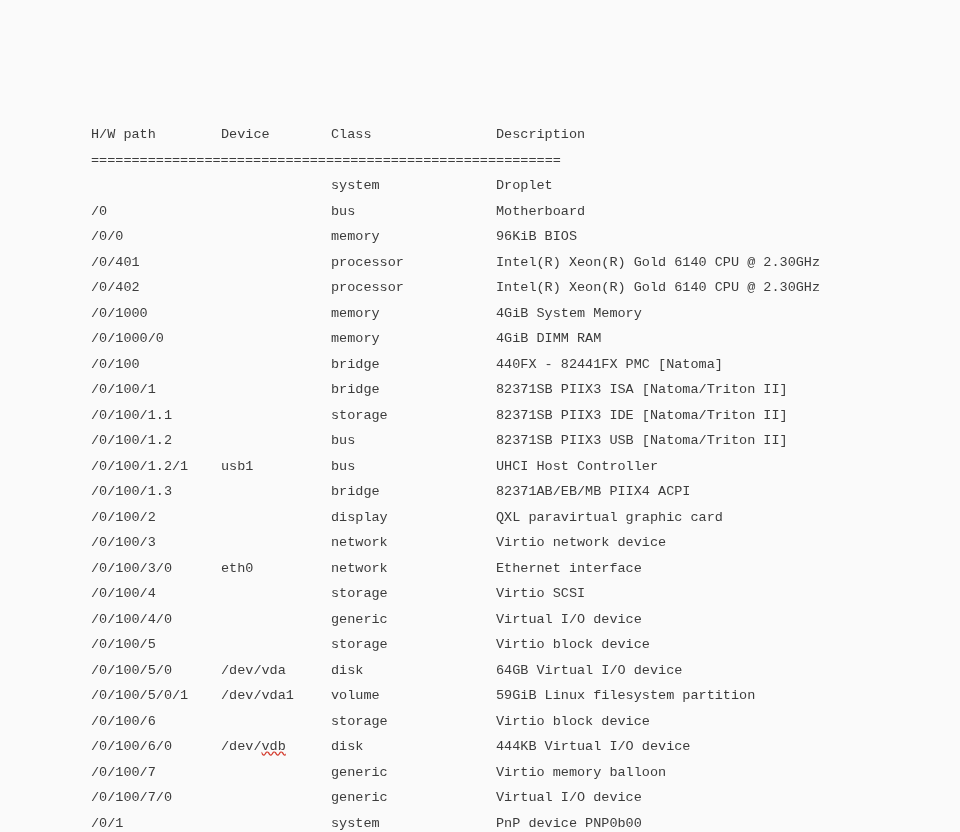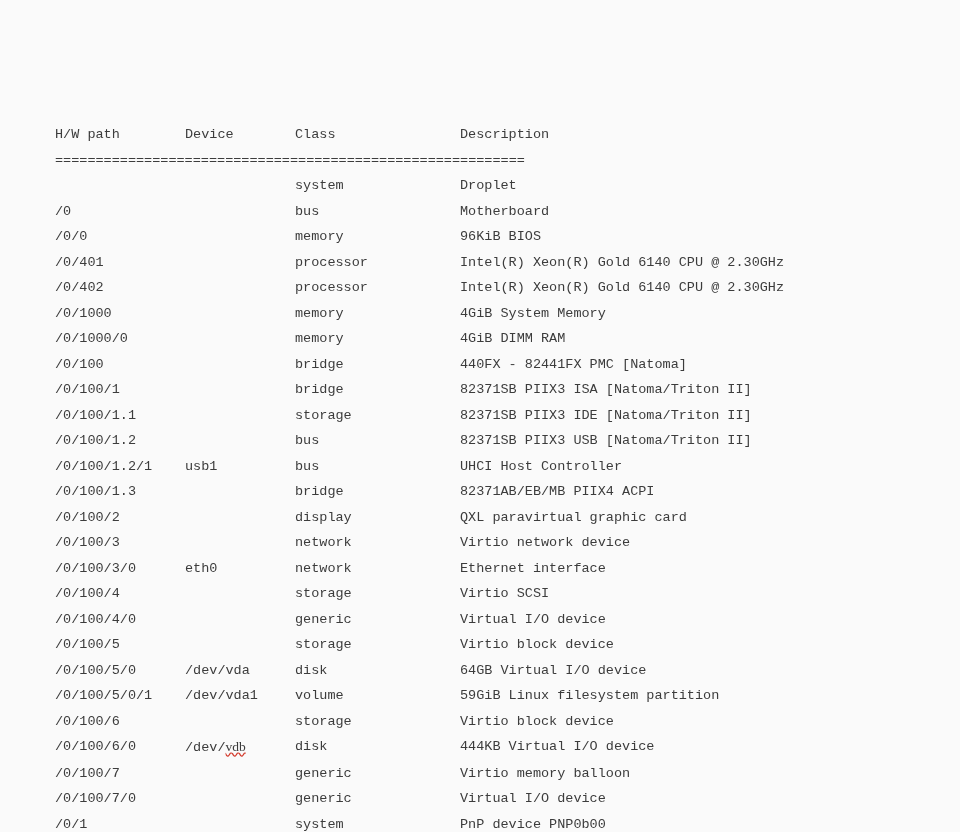--- a/index.html
+++ b/index.html
@@ -5,31 +5,30 @@
     body {
       margin: 0;
       padding: 20px 55px;
       font-family: "Courier New", Courier, monospace;
       font-size: 13.5px;
       line-height: 25.5px;
       background: #fafafa;
       color: #3c3c3c;
       white-space: pre;
     }
-    .row { display: flex; }
+    .row { display: flex; margin-left: 36px; }
     .c-path  { width: 130px; flex:0 0 130px; }
     .c-dev   { width: 110px; flex:0 0 110px; }
     .c-class { width: 165px; flex:0 0 165px; }
     .c-desc  { flex: 1; }
     .b { font-weight: 400; }
     .sep { letter-spacing: 0; }
     .squiggle {
       text-decoration: underline wavy #d33a2c;
       text-decoration-skip-ink: none;
-      font-family: Liberation Serif, serif;
     }
   </style>
 </head>
 <body>
 
 
 
 <div id="listing"><div class="row"><span class="c-path">H/W path</span><span class="c-dev">Device</span><span class="c-class">Class</span><span class="c-desc">Description</span></div><div class="row sep">==========================================================</div><div class="row"><span class="c-path"></span><span class="c-dev"></span><span class="c-class">system</span><span class="c-desc">Droplet</span></div><div class="row"><span class="c-path">/0</span><span class="c-dev"></span><span class="c-class">bus</span><span class="c-desc">Motherboard</span></div><div class="row"><span class="c-path">/0/0</span><span class="c-dev"></span><span class="c-class">memory</span><span class="c-desc">96KiB BIOS</span></div><div class="row"><span class="c-path b">/0/401</span><span class="c-dev b"></span><span class="c-class b">processor</span><span class="c-desc b">Intel(R) Xeon(R) Gold 6140 CPU @ 2.30GHz</span></div><div class="row"><span class="c-path b">/0/402</span><span class="c-dev b"></span><span class="c-class b">processor</span><span class="c-desc b">Intel(R) Xeon(R) Gold 6140 CPU @ 2.30GHz</span></div><div class="row"><span class="c-path b">/0/1000</span><span class="c-dev b"></span><span class="c-class b">memory</span><span class="c-desc b">4GiB System Memory</span></div><div class="row"><span class="c-path">/0/1000/0</span><span class="c-dev"></span><span class="c-class">memory</span><span class="c-desc">4GiB DIMM RAM</span></div><div class="row"><span class="c-path">/0/100</span><span class="c-dev"></span><span class="c-class">bridge</span><span class="c-desc">440FX - 82441FX PMC [Natoma]</span></div><div class="row"><span class="c-path">/0/100/1</span><span class="c-dev"></span><span class="c-class">bridge</span><span class="c-desc">82371SB PIIX3 ISA [Natoma/Triton II]</span></div><div class="row"><span class="c-path">/0/100/1.1</span><span class="c-dev"></span><span class="c-class">storage</span><span class="c-desc">82371SB PIIX3 IDE [Natoma/Triton II]</span></div><div class="row"><span class="c-path">/0/100/1.2</span><span class="c-dev"></span><span class="c-class">bus</span><span class="c-desc">82371SB PIIX3 USB [Natoma/Triton II]</span></div><div class="row"><span class="c-path">/0/100/1.2/1</span><span class="c-dev">usb1</span><span class="c-class">bus</span><span class="c-desc">UHCI Host Controller</span></div><div class="row"><span class="c-path">/0/100/1.3</span><span class="c-dev"></span><span class="c-class">bridge</span><span class="c-desc">82371AB/EB/MB PIIX4 ACPI</span></div><div class="row"><span class="c-path">/0/100/2</span><span class="c-dev"></span><span class="c-class">display</span><span class="c-desc">QXL paravirtual graphic card</span></div><div class="row"><span class="c-path">/0/100/3</span><span class="c-dev"></span><span class="c-class">network</span><span class="c-desc">Virtio network device</span></div><div class="row"><span class="c-path b">/0/100/3/0</span><span class="c-dev b">eth0</span><span class="c-class b">network</span><span class="c-desc b">Ethernet interface</span></div><div class="row"><span class="c-path">/0/100/4</span><span class="c-dev"></span><span class="c-class">storage</span><span class="c-desc">Virtio SCSI</span></div><div class="row"><span class="c-path">/0/100/4/0</span><span class="c-dev"></span><span class="c-class">generic</span><span class="c-desc">Virtual I/O device</span></div><div class="row"><span class="c-path">/0/100/5</span><span class="c-dev"></span><span class="c-class">storage</span><span class="c-desc">Virtio block device</span></div><div class="row"><span class="c-path b">/0/100/5/0</span><span class="c-dev b">/dev/vda</span><span class="c-class b">disk</span><span class="c-desc b">64GB Virtual I/O device</span></div><div class="row"><span class="c-path">/0/100/5/0/1</span><span class="c-dev">/dev/vda1</span><span class="c-class">volume</span><span class="c-desc">59GiB Linux filesystem partition</span></div><div class="row"><span class="c-path">/0/100/6</span><span class="c-dev"></span><span class="c-class">storage</span><span class="c-desc">Virtio block device</span></div><div class="row"><span class="c-path">/0/100/6/0</span><span class="c-dev"><span>/dev/</span><span class="squiggle">vdb</span></span><span class="c-class">disk</span><span class="c-desc">444KB Virtual I/O device</span></div><div class="row"><span class="c-path">/0/100/7</span><span class="c-dev"></span><span class="c-class">generic</span><span class="c-desc">Virtio memory balloon</span></div><div class="row"><span class="c-path">/0/100/7/0</span><span class="c-dev"></span><span class="c-class">generic</span><span class="c-desc">Virtual I/O device</span></div><div class="row"><span class="c-path">/0/1</span><span class="c-dev"></span><span class="c-class">system</span><span class="c-desc">PnP device PNP0b00</span></div></div>
 
 

